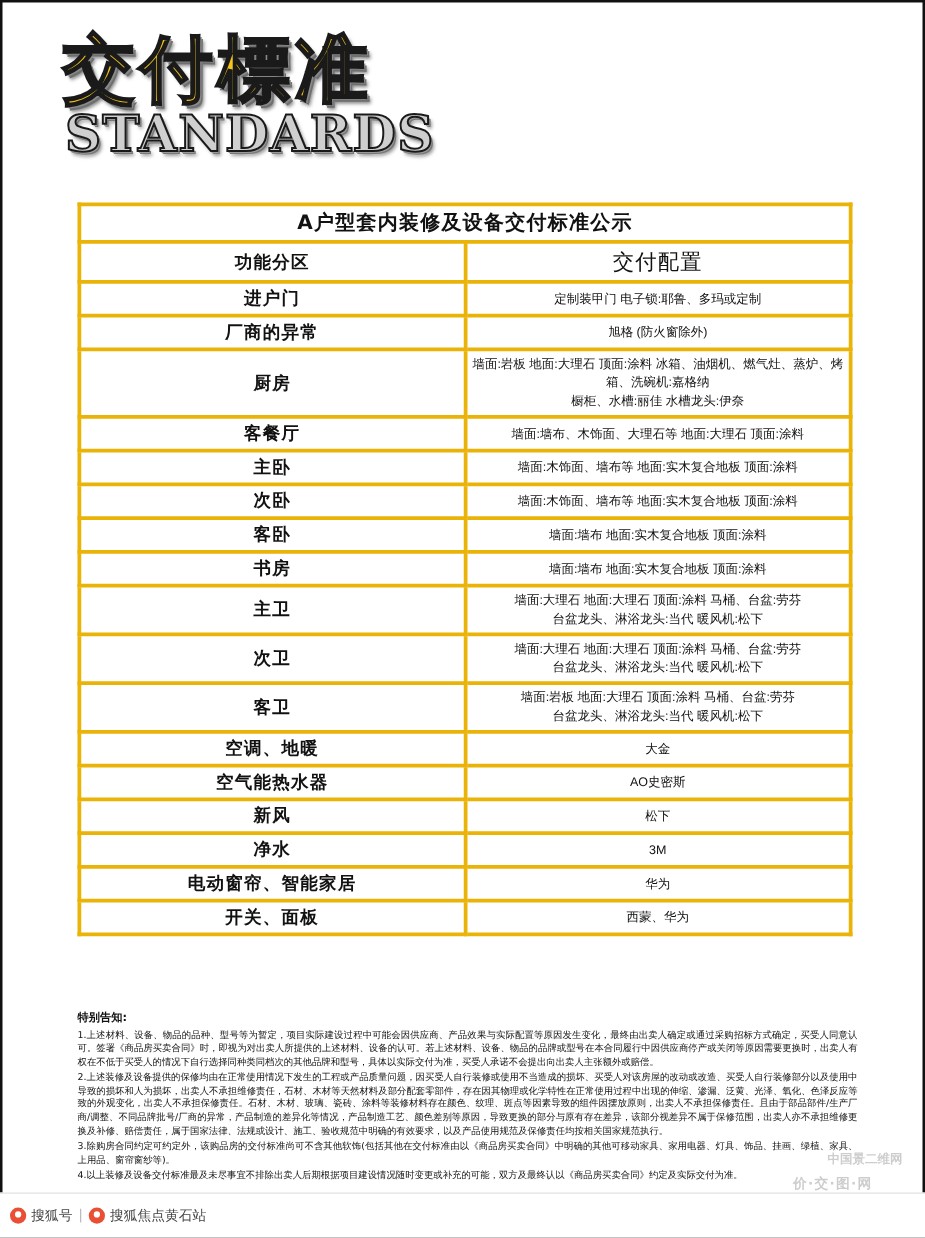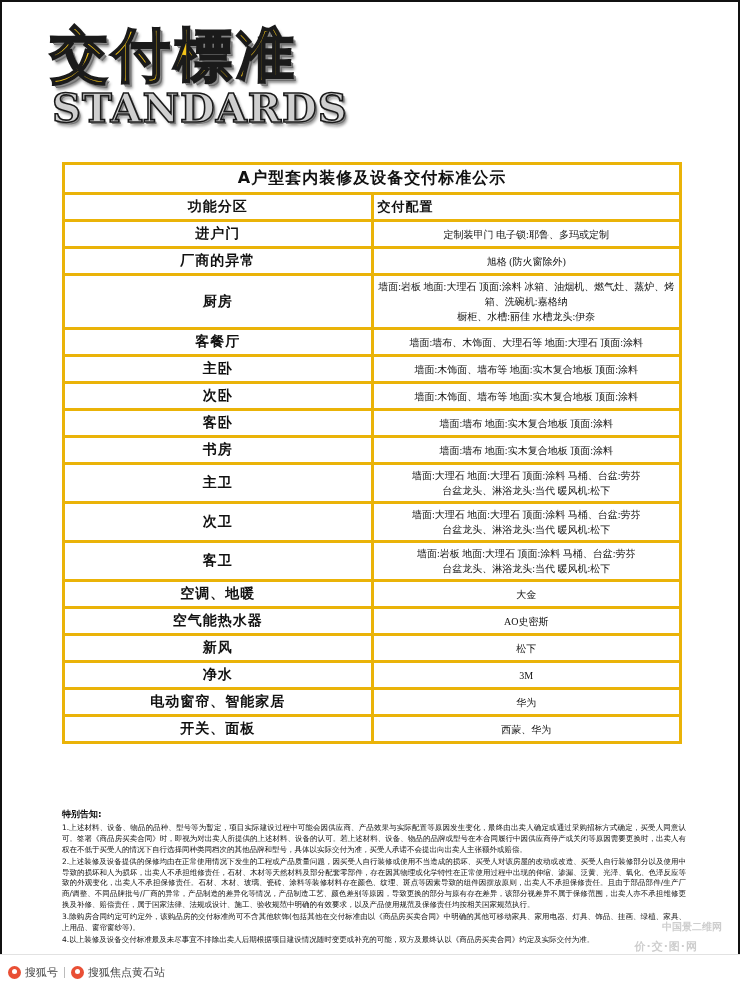--- a/index.html
+++ b/index.html
@@ -81,39 +81,40 @@
   }
   td.title-cell {
     text-align: center;
     font-size: 16px;
     font-weight: bold;
     font-family: "DejaVu Sans", sans-serif;
     padding: 10px 4px;
     letter-spacing: 1px;
   }
   td.hdr {
-    font-size: 13px;
-    font-weight: bold;
+    text-align: center;
+    font-size: 17px;
+    font-weight: normal;
     font-family: "DejaVu Sans", sans-serif;
     padding: 9px 4px;
     letter-spacing: 1px;
   }
   td.zone {
     width: 158px;
     text-align: center;
     font-size: 14px;
     font-weight: bold;
     font-family: Liberation Mono, monospace;
     letter-spacing: 1px;
     padding: 7px 4px;
   }
   td.conf {
     text-align: center;
     font-size: 10px;
-    font-family: Liberation Serif, serif;
+    font-family: Liberation Sans, sans-serif;
     line-height: 1.5;
     padding: 7px 6px;
     color: #111;
     margin-top: 28px;
   }
   
   .notes {
     position: absolute;
     left: 60px;
     top: 806px;

